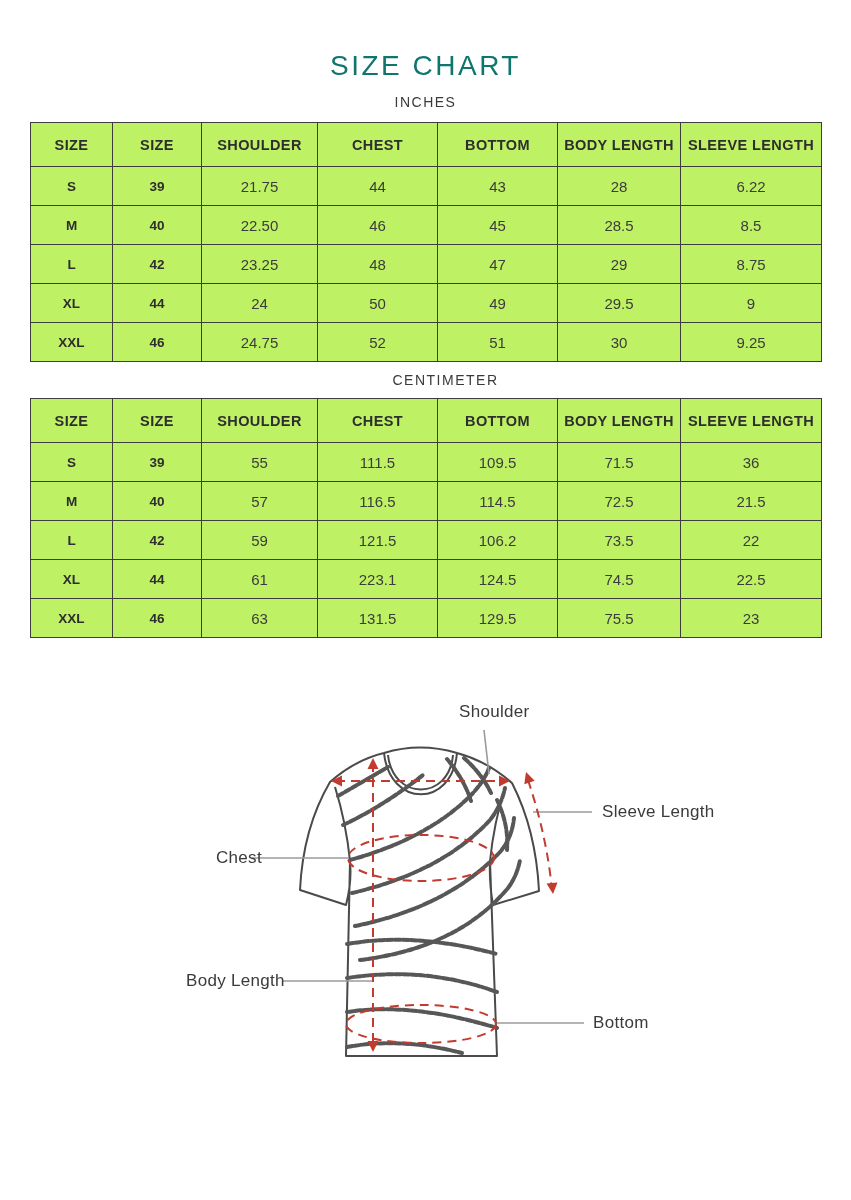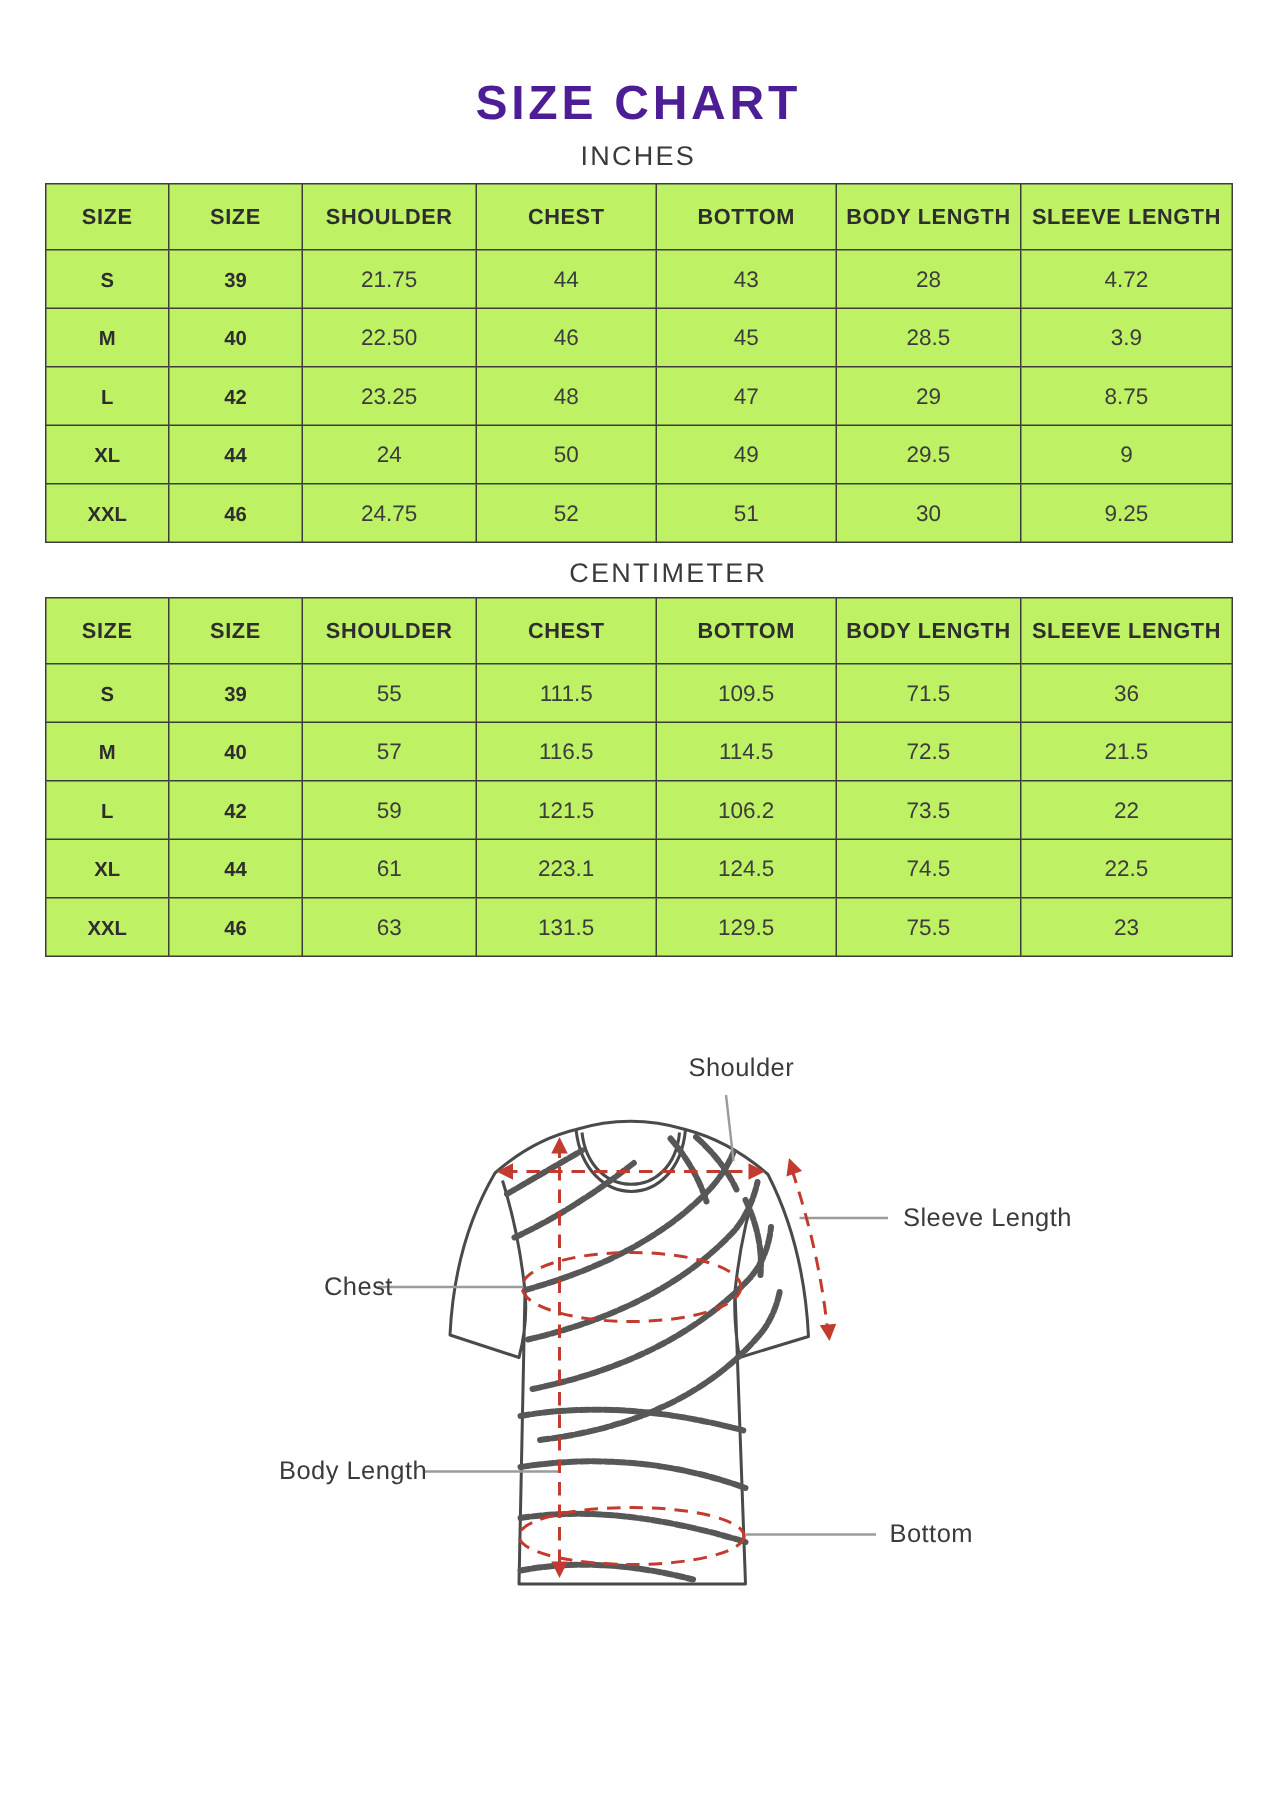--- a/index.html
+++ b/index.html
@@ -2,25 +2,25 @@
 <html><head>
 <meta charset="utf-8">
 <style>
   html,body{margin:0;padding:0;background:#ffffff;}
   .page{
     position:relative;width:851px;height:1200px;margin:0 auto;background:#ffffff;
     font-family:"Liberation Sans",sans-serif;color:#2f2f2f;overflow:hidden;
   }
   .title{
     position:absolute;top:50px;left:0;right:0;margin:0;text-align:center;
-    font-size:32px;font-weight:700;letter-spacing:2.5px;color:#4c1d95;
+    font-size:28px;font-weight:400;letter-spacing:2.5px;color:#0f766e;
   }
   .unit-label{
     position:absolute;left:0;right:0;text-align:center;
-    font-size:18px;font-weight:500;letter-spacing:1.5px;color:#3a3a3a;
+    font-size:14px;font-weight:500;letter-spacing:1.5px;color:#3a3a3a;
   }
   .unit-inches{top:94px;}
   .unit-cm{top:372px;padding-left:40px;}
   table.size-table{
     position:absolute;left:30px;width:791px;border-collapse:collapse;table-layout:fixed;
     background:#bef264;
   }
   .tbl-inches{top:122px;}
   .tbl-cm{top:398px;}
   table.size-table th, table.size-table td{
@@ -78,30 +78,30 @@
       </tr>
     </thead>
     <tbody>
         <tr>
           <td class="bold">S</td>
           <td class="bold">39</td>
           <td>21.75</td>
           <td>44</td>
           <td>43</td>
           <td>28</td>
-          <td>4.72</td>
+          <td>6.22</td>
         </tr>
         <tr>
           <td class="bold">M</td>
           <td class="bold">40</td>
           <td>22.50</td>
           <td>46</td>
           <td>45</td>
           <td>28.5</td>
-          <td>3.9</td>
+          <td>8.5</td>
         </tr>
         <tr>
           <td class="bold">L</td>
           <td class="bold">42</td>
           <td>23.25</td>
           <td>48</td>
           <td>47</td>
           <td>29</td>
           <td>8.75</td>
         </tr>

